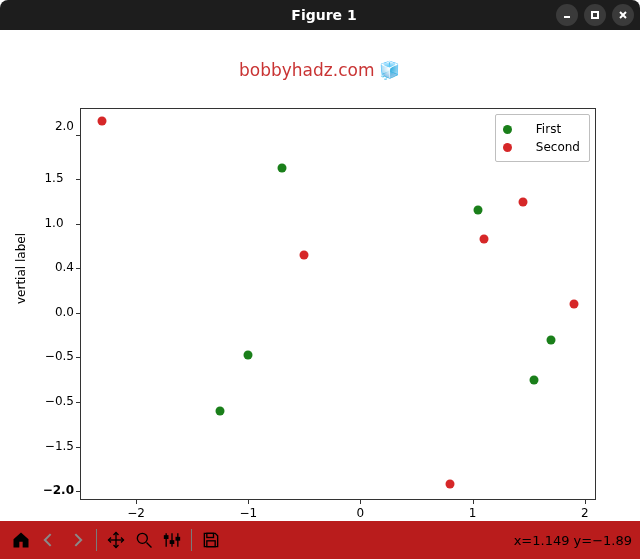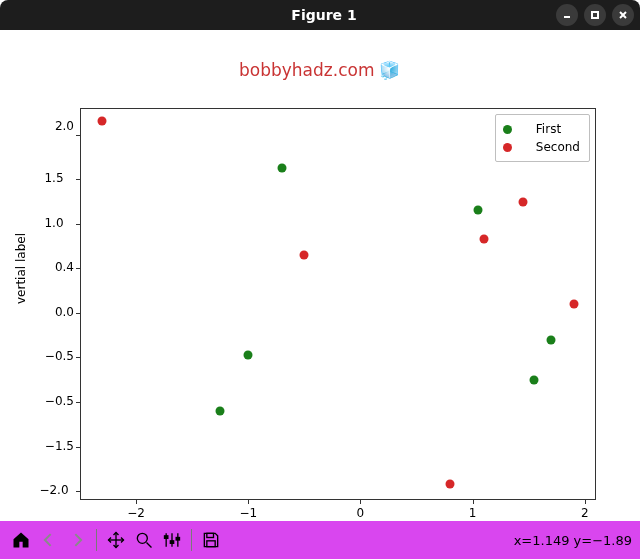--- a/index.html
+++ b/index.html
@@ -116,21 +116,21 @@
     width: 9px; height: 9px;
     border-radius: 50%;
     transform: translate(-50%, -50%);
   }
 
   
   .toolbar {
     position: absolute;
     left: 0; right: 0; bottom: 0;
     height: 38px;
-    background: #d946ef;
+    background: #b91c1c;
     display: flex;
     align-items: center;
     padding: 0 8px;
     box-sizing: border-box;
   }
   .toolbar .tool {
     width: 26px; height: 26px;
     display: flex; align-items: center; justify-content: center;
     cursor: pointer;
     margin-right: 2px;
@@ -208,21 +208,21 @@
       <div class="legend-row">
         <div class="legend-marker" style="background: rgb(26, 127, 26);"></div>
         <span>First</span>
       </div>
       <div class="legend-row">
         <div class="legend-marker" style="background: rgb(214, 39, 40);"></div>
         <span>Second</span>
       </div>
     </div>
 
-<div class="tick-label" style="right: 566px; top: 453.091px; text-align: center; width: 40px;">−2.0</div>
+<div class="tick-label" style="right: 566px; top: 453.091px; text-align: right; width: 40px; font-weight: bold;">−2.0</div>
     <div class="tick-label" style="right: 566px; top: 408.545px; text-align: right; width: 40px;">−1.5</div>
     <div class="tick-label" style="right: 566px; top: 364px; text-align: right; width: 40px;">−0.5</div>
     <div class="tick-label" style="right: 566px; top: 319.455px; text-align: right; width: 40px;">−0.5</div>
     <div class="tick-label" style="right: 566px; top: 274.909px; text-align: right; width: 40px;">0.0</div>
     <div class="tick-label" style="right: 566px; top: 230.364px; text-align: right; width: 40px;">0.4</div>
     <div class="tick-label" style="right: 566px; top: 185.818px; text-align: center; width: 40px;">1.0</div>
     <div class="tick-label" style="right: 566px; top: 141.273px; text-align: center; width: 40px;">1.5</div>
     <div class="tick-label" style="right: 566px; top: 89px; text-align: right; width: 40px;">2.0</div>
     <div class="tick-label" style="left: 121.087px; top: 476px; width: 30px; text-align: center;">−2</div>
     <div class="tick-label" style="left: 233.261px; top: 476px; width: 30px; text-align: center;">−1</div>

